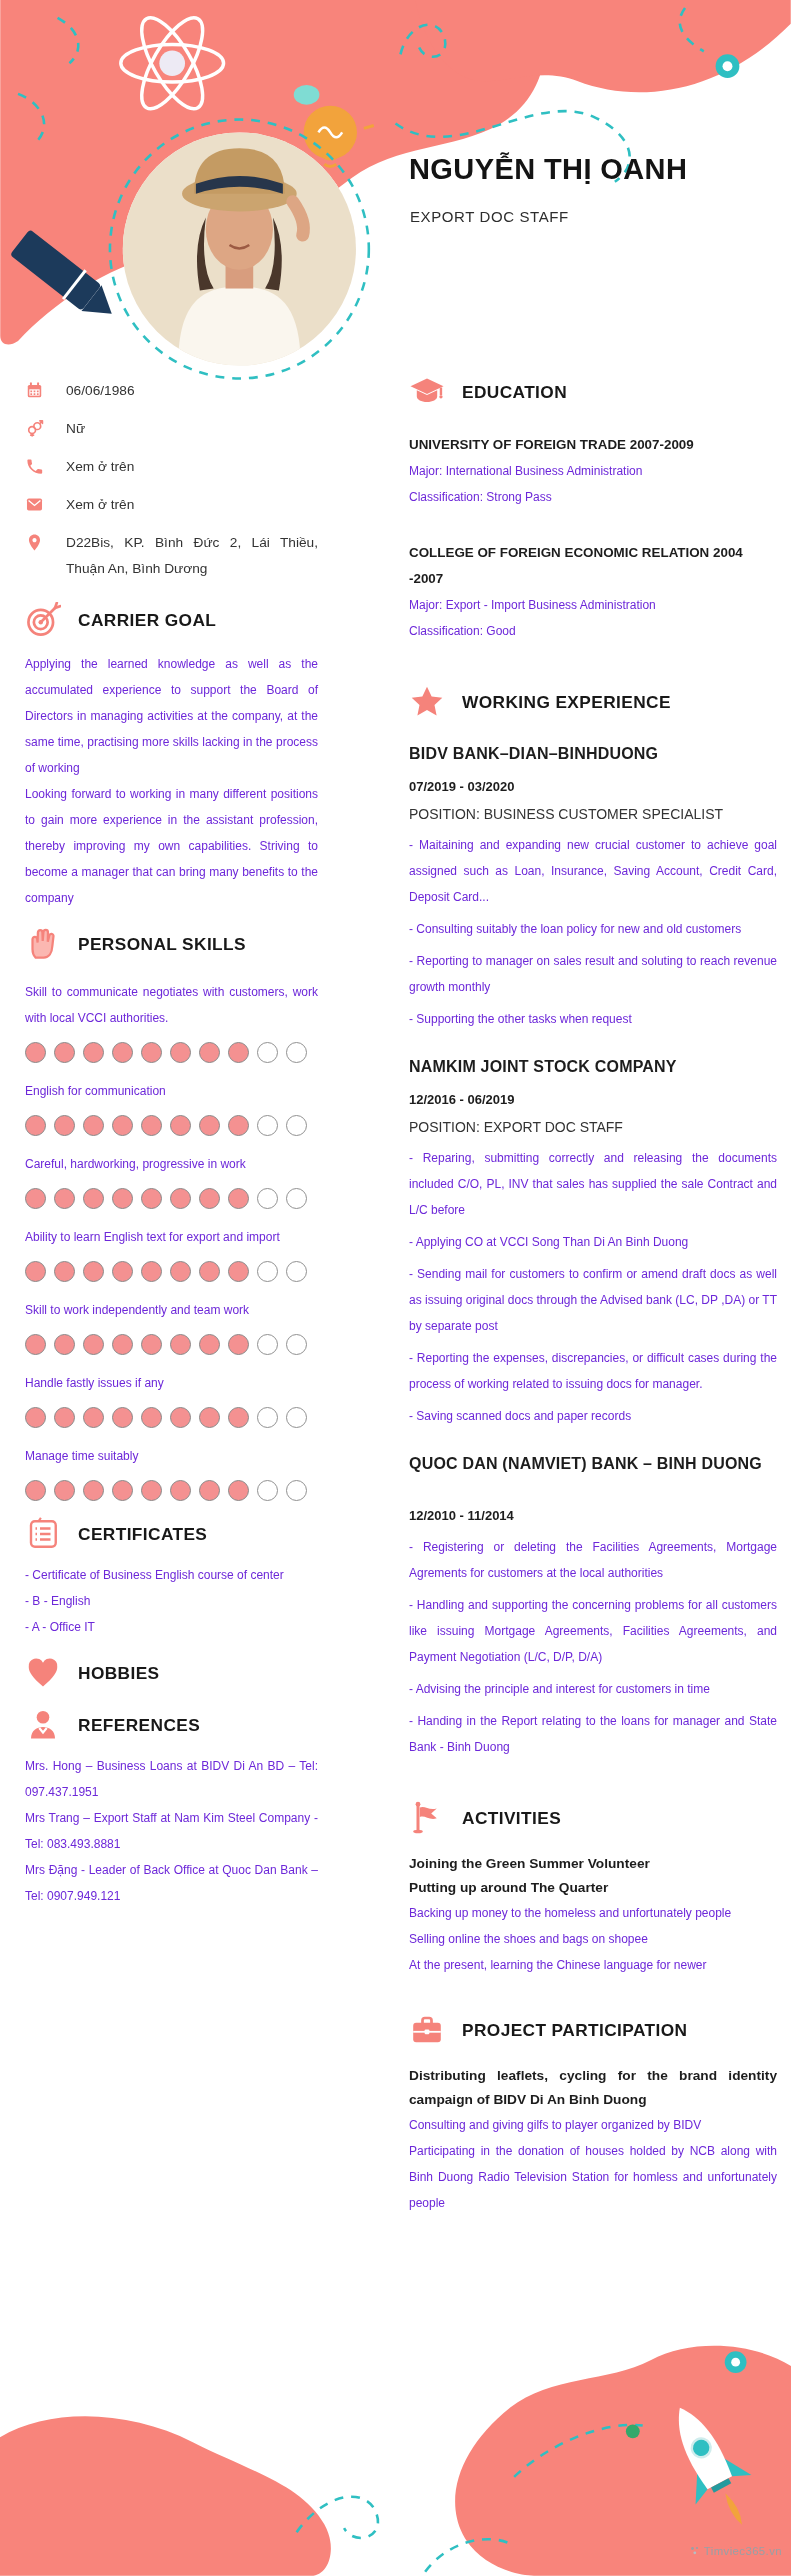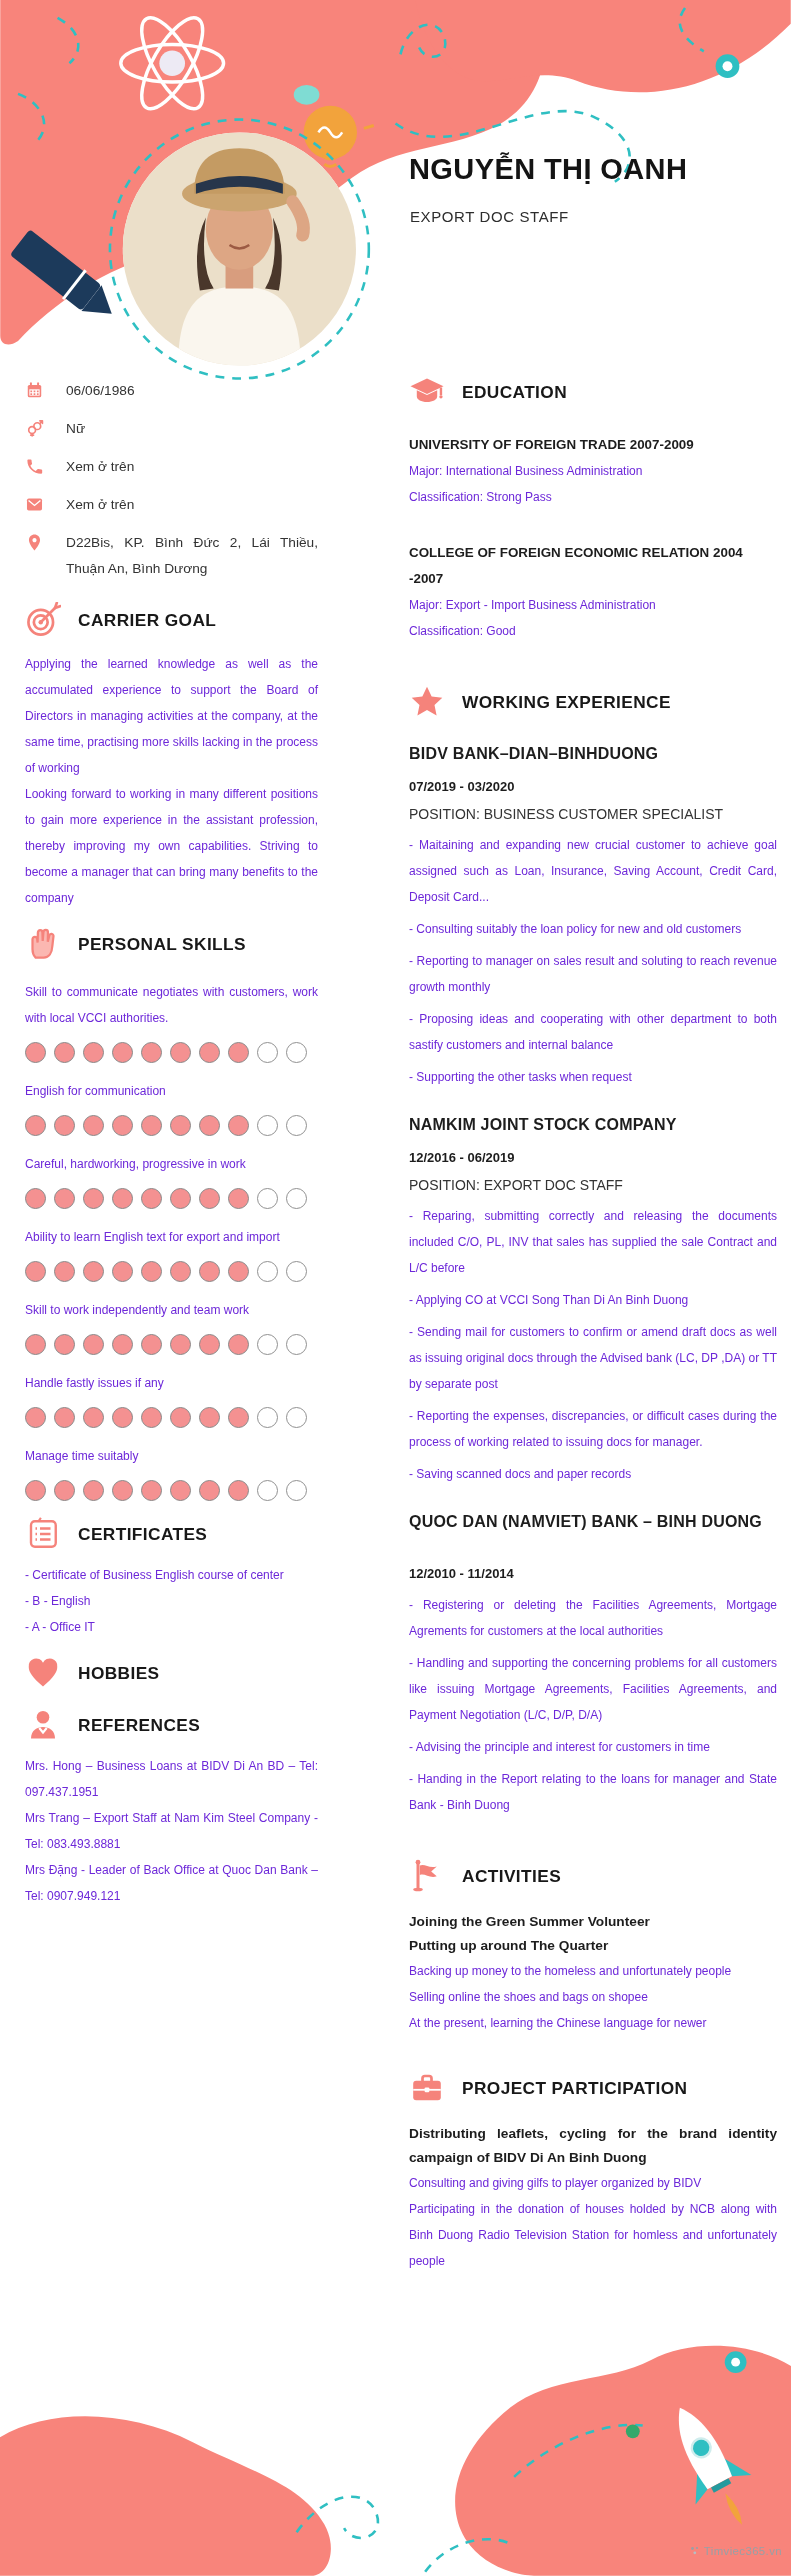--- a/index.html
+++ b/index.html
@@ -415,21 +415,20 @@
 
       <div class="job">
         <div class="company b">BIDV BANK–DIAN–BINHDUONG</div>
         <div class="period b">07/2019 - 03/2020</div>
         <div class="position">POSITION: BUSINESS CUSTOMER SPECIALIST</div>
         <div class="bullets">
 
         <p class="txt just">- Maitaining and expanding new crucial customer to achieve goal assigned such as Loan, Insurance, Saving Account, Credit Card, Deposit Card...</p>
             <p class="txt just">- Consulting suitably the loan policy for new and old customers</p>
             <p class="txt just">- Reporting to manager on sales result and soluting to reach revenue growth monthly</p>
-            <p class="txt just">- Proposing ideas and cooperating with other department to both sastify customers and internal balance</p>
             <p class="txt just">- Supporting the other tasks when request</p>
           </div>
       </div>
 
       <div class="job">
         <div class="company b">NAMKIM JOINT STOCK COMPANY</div>
         <div class="period b">12/2016 - 06/2019</div>
         <div class="position">POSITION: EXPORT DOC STAFF</div>
         <div class="bullets">
 

